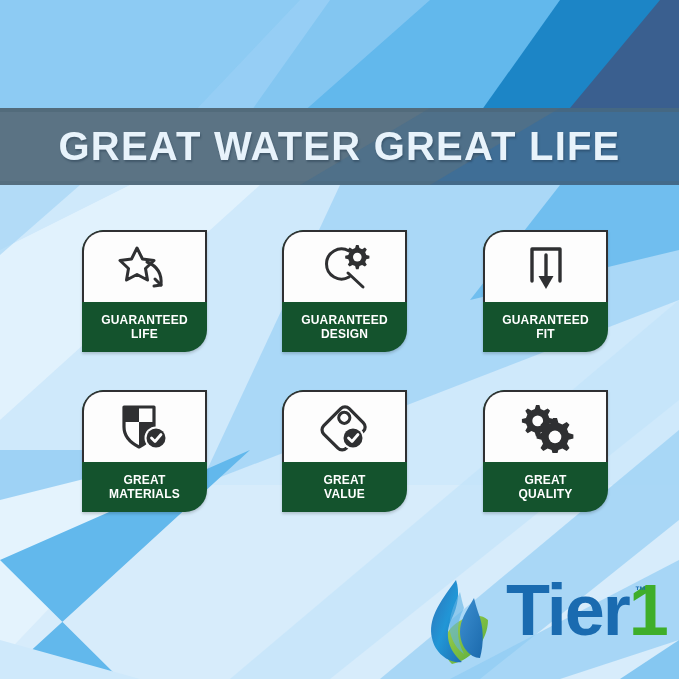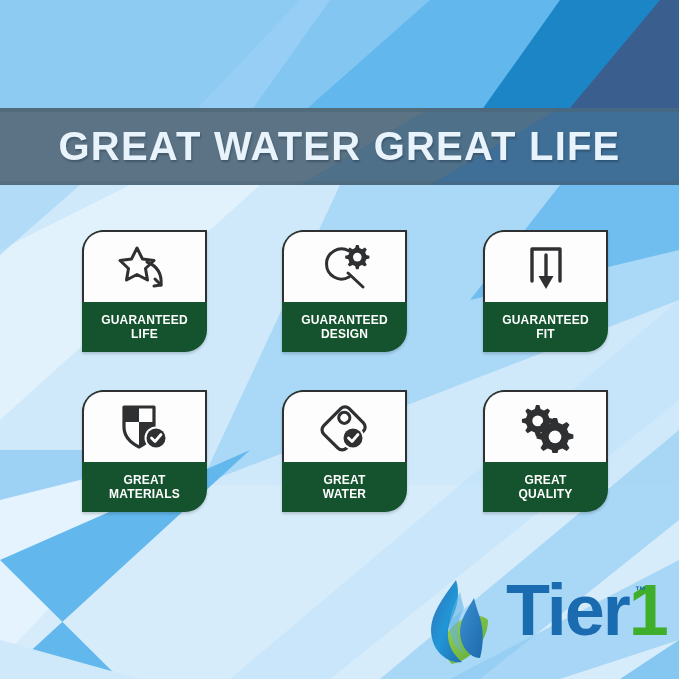--- a/index.html
+++ b/index.html
@@ -229,21 +229,21 @@
             <path d="M16,10 L40,10 A6,6 0 0 1 46,16 L46,36 A6,6 0 0 1 40,42 L16,42 A6,6 0 0 1 10,36 L10,16 A6,6 0 0 1 16,10 Z" fill="none" stroke="#2f3032" stroke-width="3.2" stroke-linejoin="round"></path>
             <circle cx="36" cy="19" r="5.5" fill="none" stroke="#2f3032" stroke-width="3.2"></circle>
           </g>
           <circle cx="38" cy="37" r="11.5" fill="#fdfdfd"></circle>
           <circle cx="38" cy="37" r="9.5" fill="#2f3032"></circle>
           <polyline points="33.5,37 37,40.5 43,33.5" fill="none" stroke="#fdfdfd" stroke-width="2.8" stroke-linecap="round" stroke-linejoin="round"></polyline>
         </svg>
       </div>
       <div class="card-label">
         <span>GREAT</span>
-        <span>WATER</span>
+        <span>VALUE</span>
       </div>
     </div>
 
     <div class="card c5">
       <div class="card-icon">
         <svg width="58" height="52" viewBox="0 0 58 52">
           <g fill="#2f3032">
             <path d="M19,4 l3.4,0 l1.2,4.1 l3.4,1.4 l3.7,-2.1 l2.4,2.4 l-2.1,3.7 l1.4,3.4 l4.1,1.2 l0,3.4 l-4.1,1.2 l-1.4,3.4 l2.1,3.7 l-2.4,2.4 l-3.7,-2.1 l-3.4,1.4 l-1.2,4.1 l-3.4,0 l-1.2,-4.1 l-3.4,-1.4 l-3.7,2.1 l-2.4,-2.4 l2.1,-3.7 l-1.4,-3.4 l-4.1,-1.2 l0,-3.4 l4.1,-1.2 l1.4,-3.4 l-2.1,-3.7 l2.4,-2.4 l3.7,2.1 l3.4,-1.4 Z"></path>
             <circle cx="20.7" cy="19.9" r="5.4" fill="#fdfdfd"></circle>
           </g>

